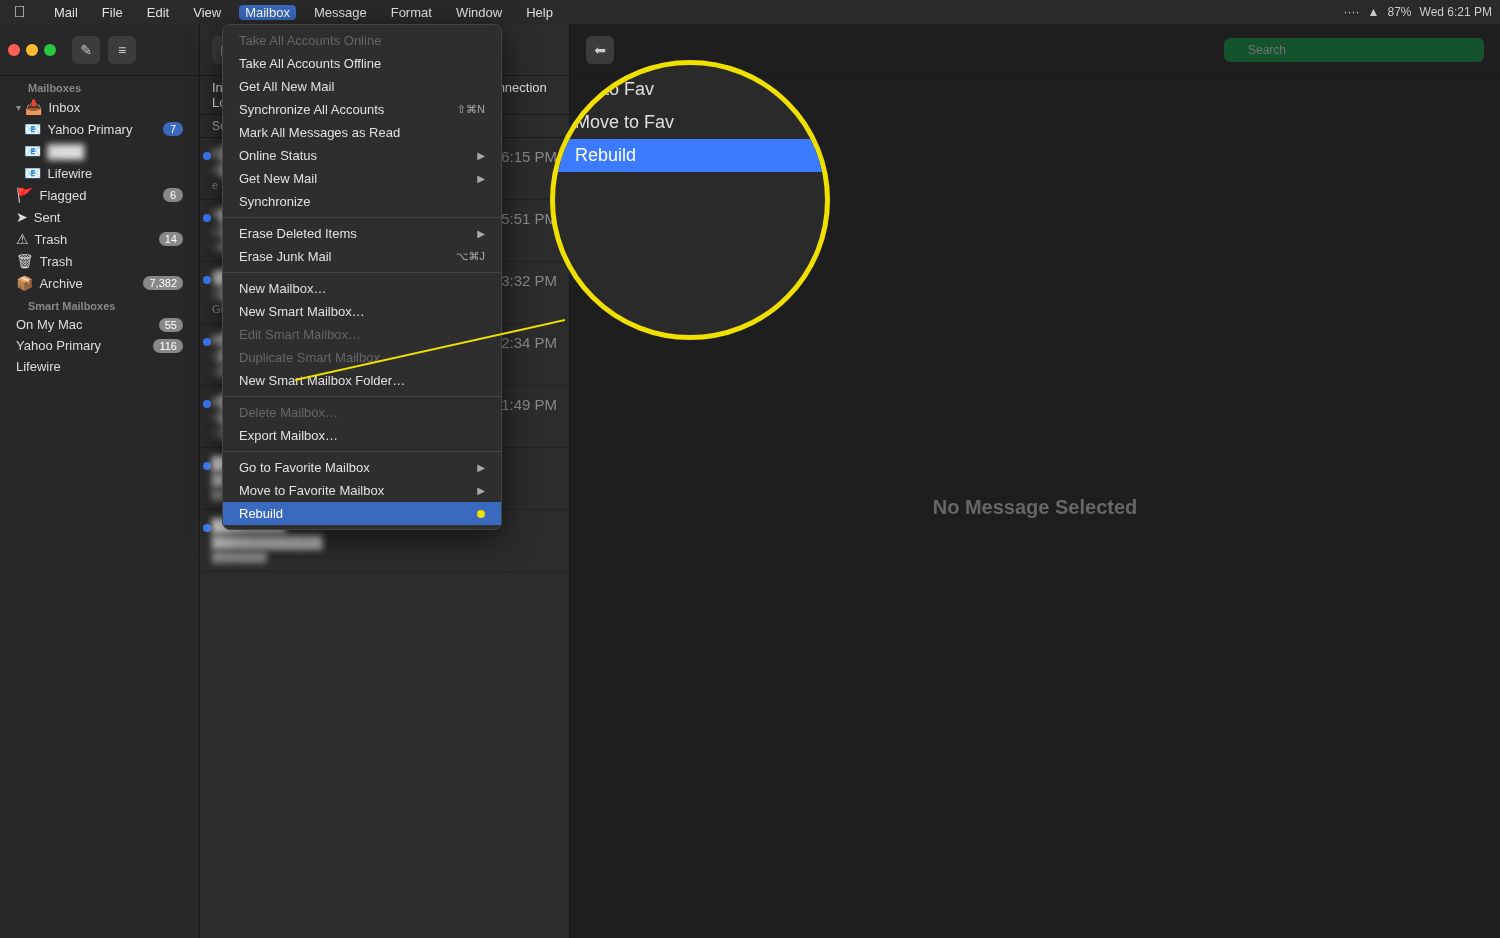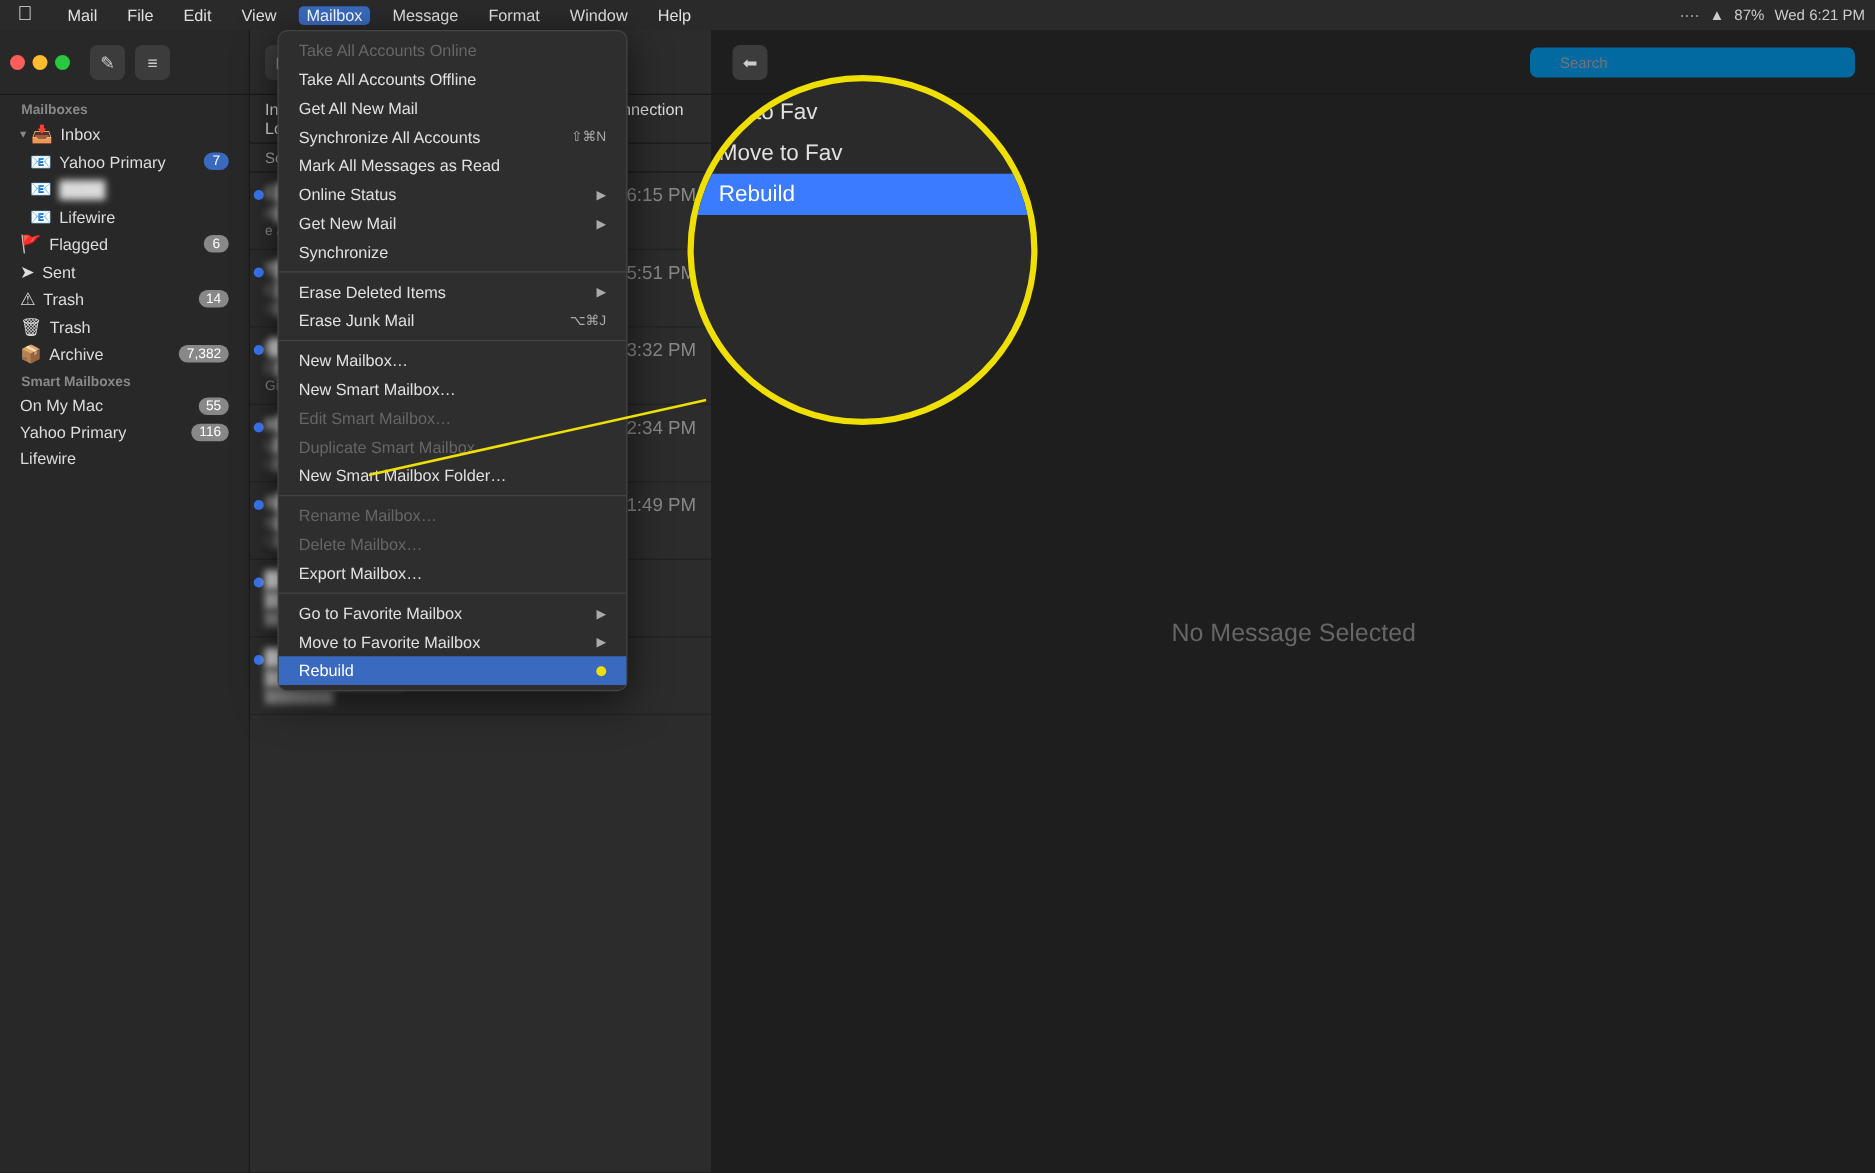--- a/index.html
+++ b/index.html
@@ -82,21 +82,21 @@
       border: none;
       color: #ccc;
       font-size: 14px;
       display: flex; align-items: center; justify-content: center;
       cursor: pointer;
     }
     .sidebar-section-label {
       font-size: 11px;
       color: #888;
       font-weight: 600;
-      padding: 6px 17px 2px;
+      padding: 6px 28px 2px;
       text-transform: none;
     }
     .sidebar-item {
       display: flex;
       align-items: center;
       padding: 3px 12px;
       font-size: 13px;
       color: #ddd;
       cursor: pointer;
       border-radius: 5px;
@@ -178,21 +178,21 @@
       gap: 8px;
     }
     .content-header-text {
       font-size: 13px;
       color: #ccc;
       flex: 1;
     }
     .search-box {
       width: 260px;
       height: 24px;
-      background: #0369a1;
+      background: #14532d;
       border-radius: 6px;
       border: none;
       color: #ccc;
       font-size: 12px;
       padding: 0 8px 0 24px;
       outline: none;
       position: relative;
     }
     .search-wrapper {
       position: relative;
@@ -204,21 +204,21 @@
       color: #888;
       font-size: 12px;
     }
     .no-message {
       flex: 1;
       display: flex;
       align-items: center;
       justify-content: center;
       font-size: 20px;
       color: #666;
-      font-weight: 400;
+      font-weight: 700;
     }
 
     
     #dropdown-menu {
       position: absolute;
       top: 24px;
       left: 222px;
       width: 280px;
       background: #2e2e2e;
       border: 1px solid #444;
@@ -546,23 +546,20 @@
   <div class="menu-entry disabled">
     <span>Duplicate Smart Mailbox</span>
   </div>
   <div class="menu-entry">
     <span>New Smart Mailbox Folder…</span>
   </div>
 
   <div class="menu-separator"></div>
 
   <div class="menu-entry disabled">
-    <span>Rename Mailbox…</span>
-  </div>
-  <div class="menu-entry disabled">
     <span>Delete Mailbox…</span>
   </div>
   <div class="menu-entry">
     <span>Export Mailbox…</span>
   </div>
 
   <div class="menu-separator"></div>
 
   <div class="menu-entry">
     <span>Go to Favorite Mailbox</span>

